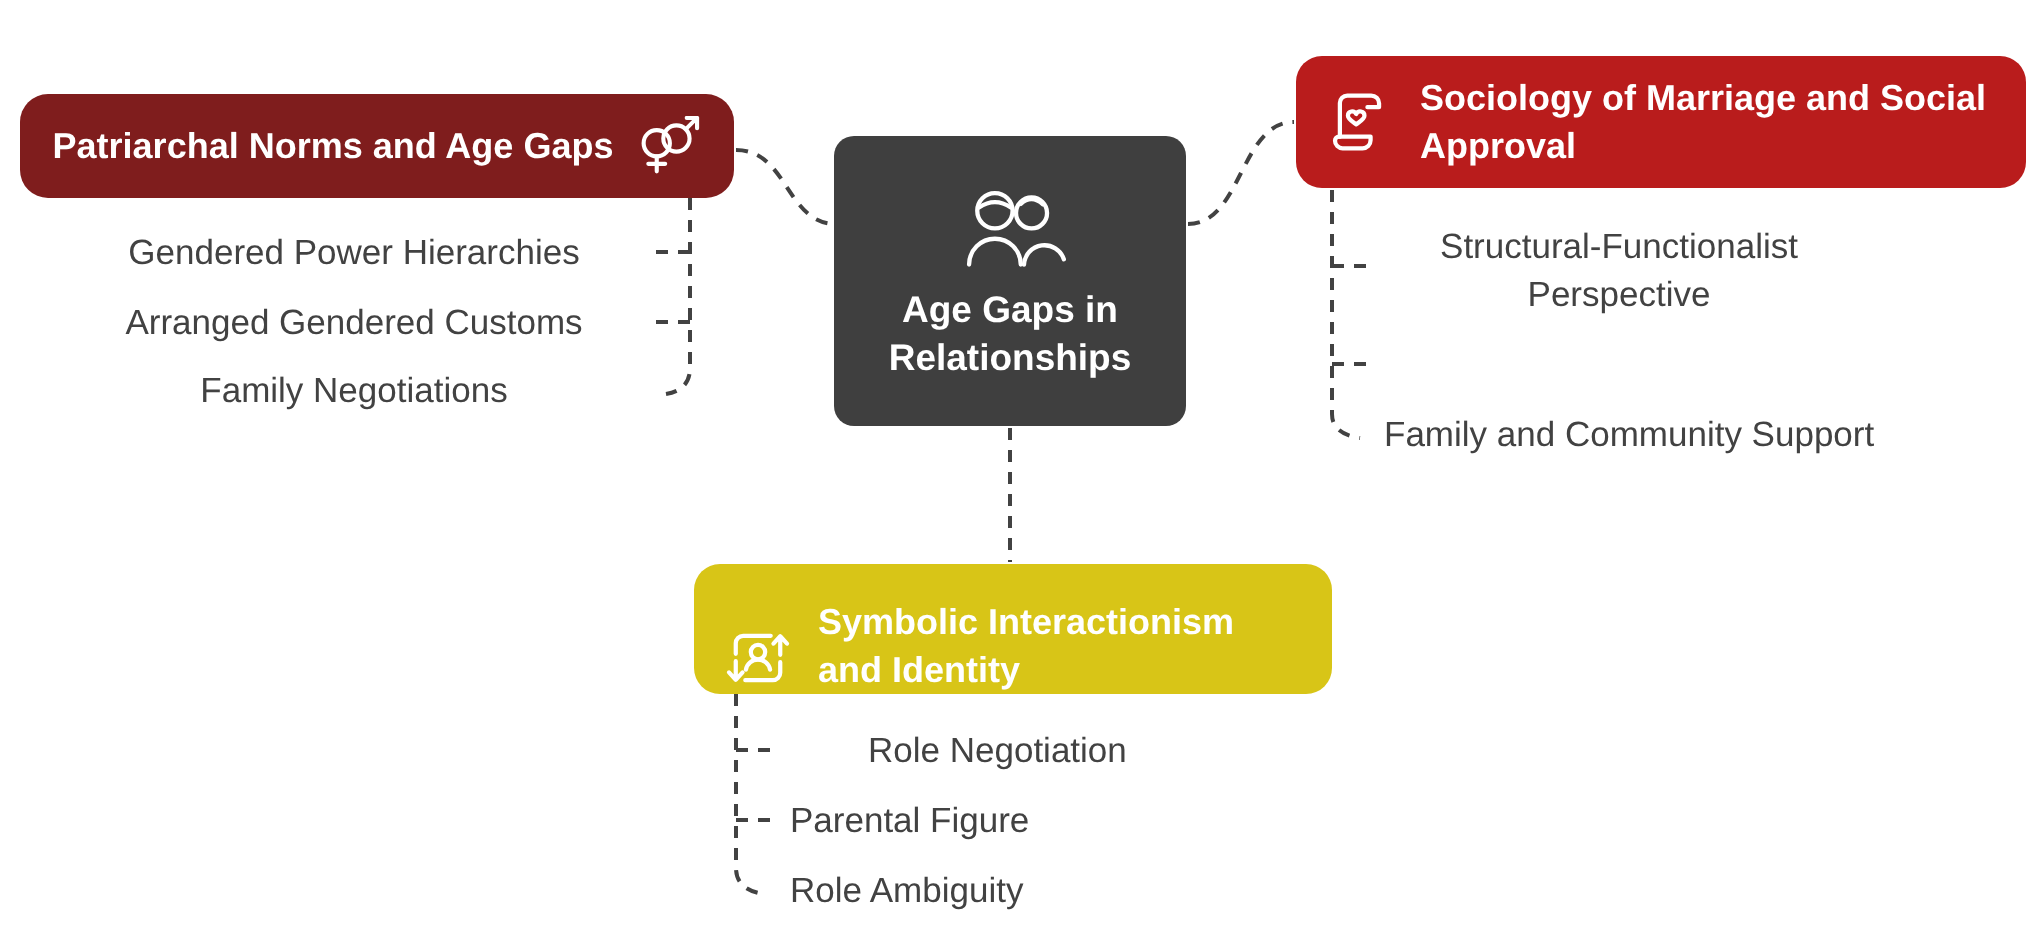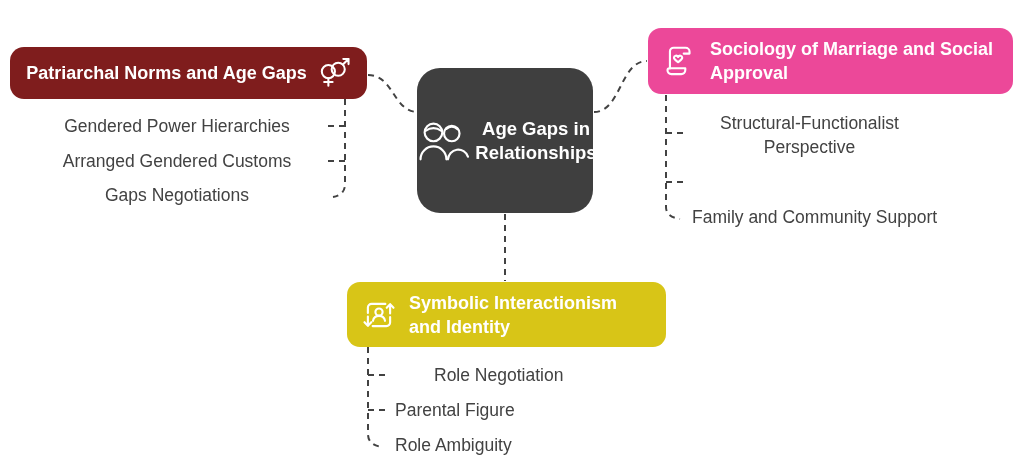--- a/index.html
+++ b/index.html
@@ -14,40 +14,40 @@
   }
   .connectors{position:absolute;left:0;top:0;pointer-events:none;}
   .connectors path{fill:none;stroke:var(--connector);stroke-width:2;stroke-dasharray:6 5;}
   .node{
     position:absolute;display:flex;align-items:center;color:var(--nodetext);
     font-weight:bold;box-sizing:border-box;
   }
   .node .icon{display:flex;align-items:center;justify-content:center;flex:0 0 auto;}
   
   #central{
-    left:417px;top:68px;width:176px;height:145px;border-radius:23px;
-    flex-direction:row;justify-content:center;gap:6px;text-align:center;
+    left:417px;top:68px;width:176px;height:145px;border-radius:10px;
+    flex-direction:column;justify-content:center;gap:6px;text-align:center;
     font-size:18.5px;line-height:24px;
   }
   #central .node-label{width:140px;}
   
   #branch-patriarchal{
     left:10px;top:47px;width:357px;height:52px;border-radius:14px;
     justify-content:center;gap:10px;font-size:18px;padding:0 12px;
   }
   
   #branch-sociology{
     left:648px;top:28px;width:365px;height:66px;border-radius:13px;
     justify-content:flex-start;gap:12px;font-size:18px;line-height:24px;padding:0 14px;
   }
   #branch-sociology .node-label{width:300px;}
   
   #branch-symbolic{
     left:347px;top:282px;width:319px;height:65px;border-radius:13px;
-    justify-content:flex-start;gap:12px;font-size:18px;line-height:24px;padding:0 14px;
+    justify-content:flex-start;gap:12px;font-size:18px;line-height:24px;padding:0 14px;align-items:flex-end;
   }
   #branch-symbolic .node-label{width:250px;}
   .sub{
     position:absolute;color:var(--subitem);font-size:17.5px;line-height:22px;
     white-space:nowrap;
   }
   .sub.right-align{text-align:center;}
   .sub.wrap{white-space:normal;line-height:24px;text-align:center;}
   #sub-l0{left:27px;top:115px;width:300px;}
   #sub-l1{left:27px;top:150px;width:300px;}
@@ -99,21 +99,21 @@
     <span class="icon">
       <svg class="iconsvg" width="34" height="30" viewBox="0 0 36 32" style="stroke-width:2.2">
         <circle cx="12" cy="14.5" r="7"></circle>
         <path d="M12,21.5 V29.5 M7.5,25.5 H16.5"></path>
         <circle cx="22.5" cy="12" r="7"></circle>
         <path d="M27.5,7 L33.5,1 M28,1 L33.5,1 L33.5,6.5"></path>
       </svg>
     </span>
   </div>
 
-  <div class="node" id="branch-sociology" style="background: #ec4899; align-items: center;">
+  <div class="node" id="branch-sociology" style="background: #b91c1c; align-items: center;">
     <span class="icon">
       <svg class="iconsvg" width="36" height="36" viewBox="0 0 34 34">
         <path d="M20.5,10 H26 V8.2 A3.7,3.7 0 0 0 22.3,4.5 H11 A3.5,3.5 0 0 0 7.5,8 V24"></path>
         <path d="M22,24 v1.6 a3.8,3.8 0 0 1 -3.8,3.8 h-9.4 a3.6,3.6 0 0 1 -3.6,-3.6 a1.9,1.9 0 0 1 1.9,-1.9 H22"></path>
         <path d="M15.2,13.2 c-1,-1.9 -3.9,-1.5 -3.9,0.8 c0,1.6 2.4,2.9 3.9,4.1 c1.5,-1.2 3.9,-2.5 3.9,-4.1 c0,-2.3 -2.9,-2.7 -3.9,-0.8 Z"></path>
       </svg>
     </span>
     <span class="node-label">Sociology of Marriage and Social Approval</span>
   </div>
 
@@ -126,21 +126,21 @@
         <path d="M6.5,18.5 V26.5 M3.3,23.8 L6.5,27.3 L9.7,23.8"></path>
         <circle cx="17" cy="14.2" r="3.4"></circle>
         <path d="M11.3,22.5 a5.8,5.8 0 0 1 11.4,0"></path>
       </svg>
     </span>
     <span class="node-label">Symbolic Interactionism and Identity</span>
   </div>
 
   <div class="sub right-align" id="sub-l0">Gendered Power Hierarchies</div>
   <div class="sub right-align" id="sub-l1">Arranged Gendered Customs</div>
-  <div class="sub right-align" id="sub-l2">Gaps Negotiations</div>
+  <div class="sub right-align" id="sub-l2">Family Negotiations</div>
 
   <div class="sub wrap" id="sub-r0">Structural-Functionalist Perspective</div>
   <div class="sub" id="sub-r2">Family and Community Support</div>
 
   <div class="sub" id="sub-b0">Role Negotiation</div>
   <div class="sub" id="sub-b1">Parental Figure</div>
   <div class="sub" id="sub-b2">Role Ambiguity</div>
 
 </div>
 

